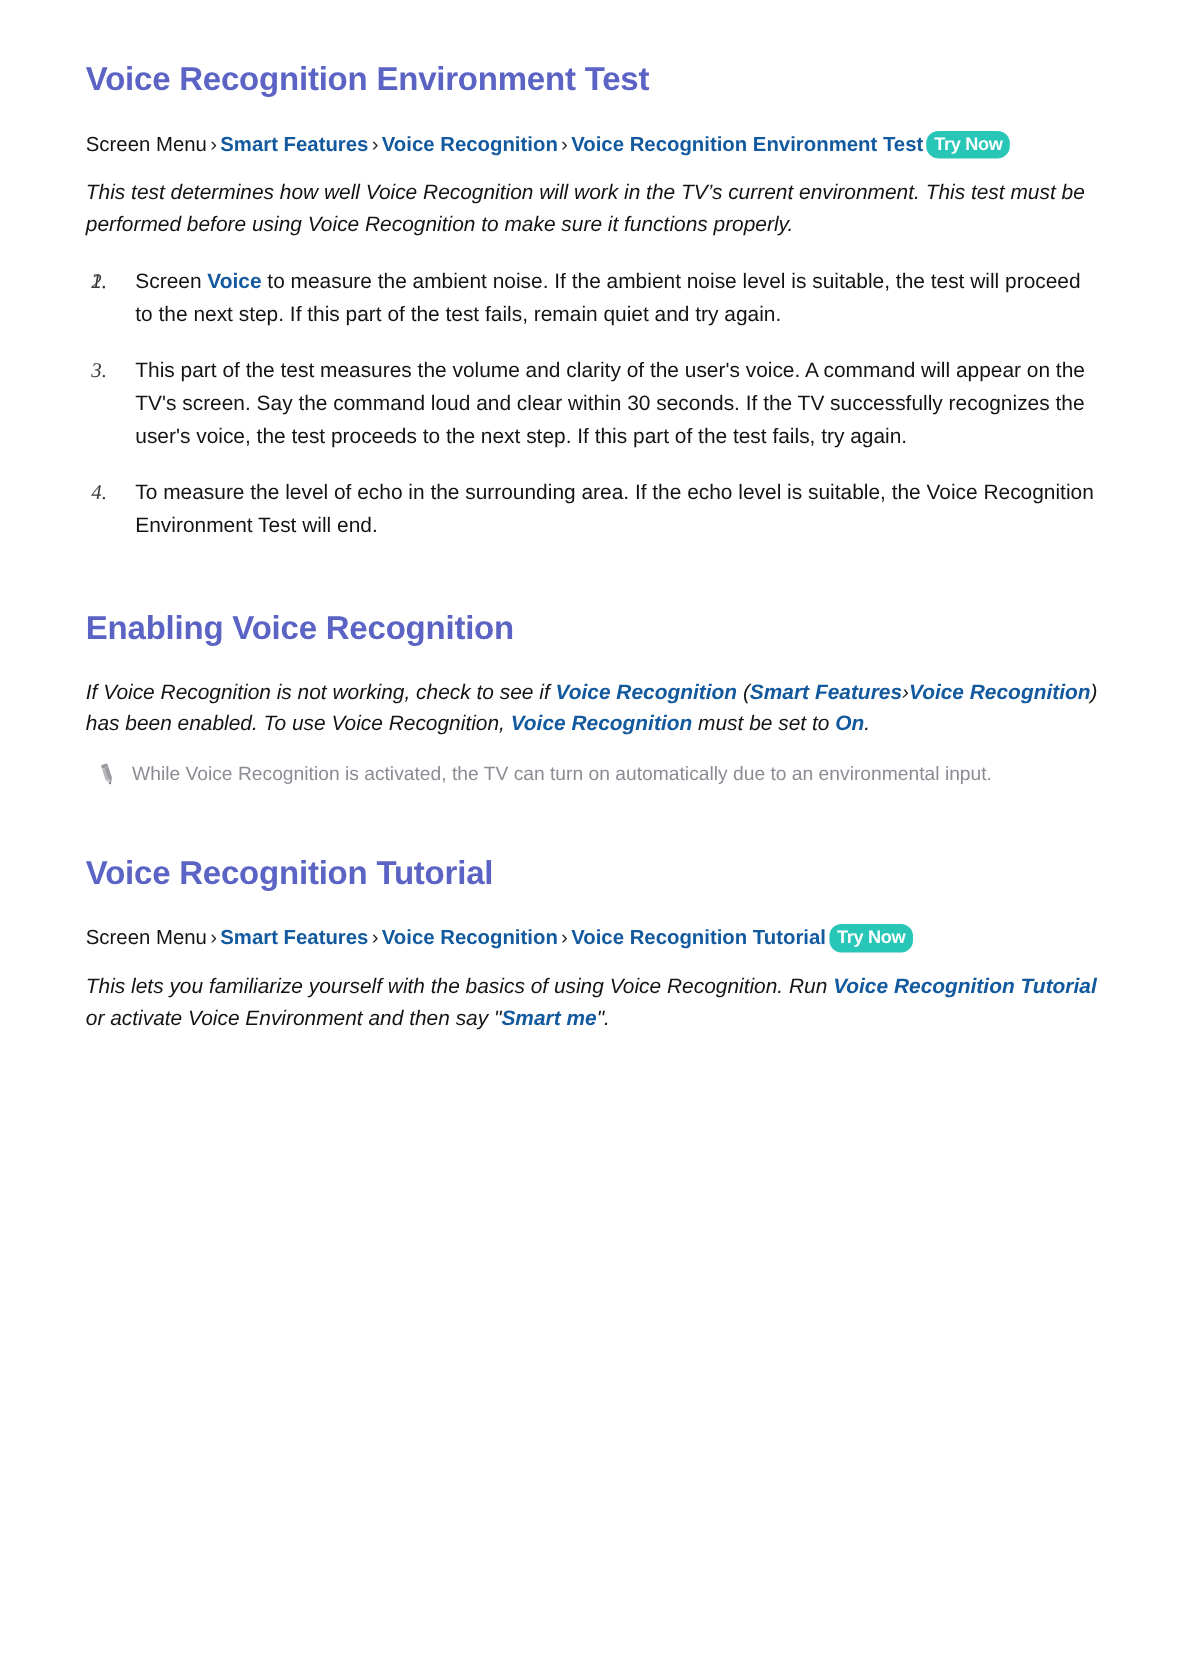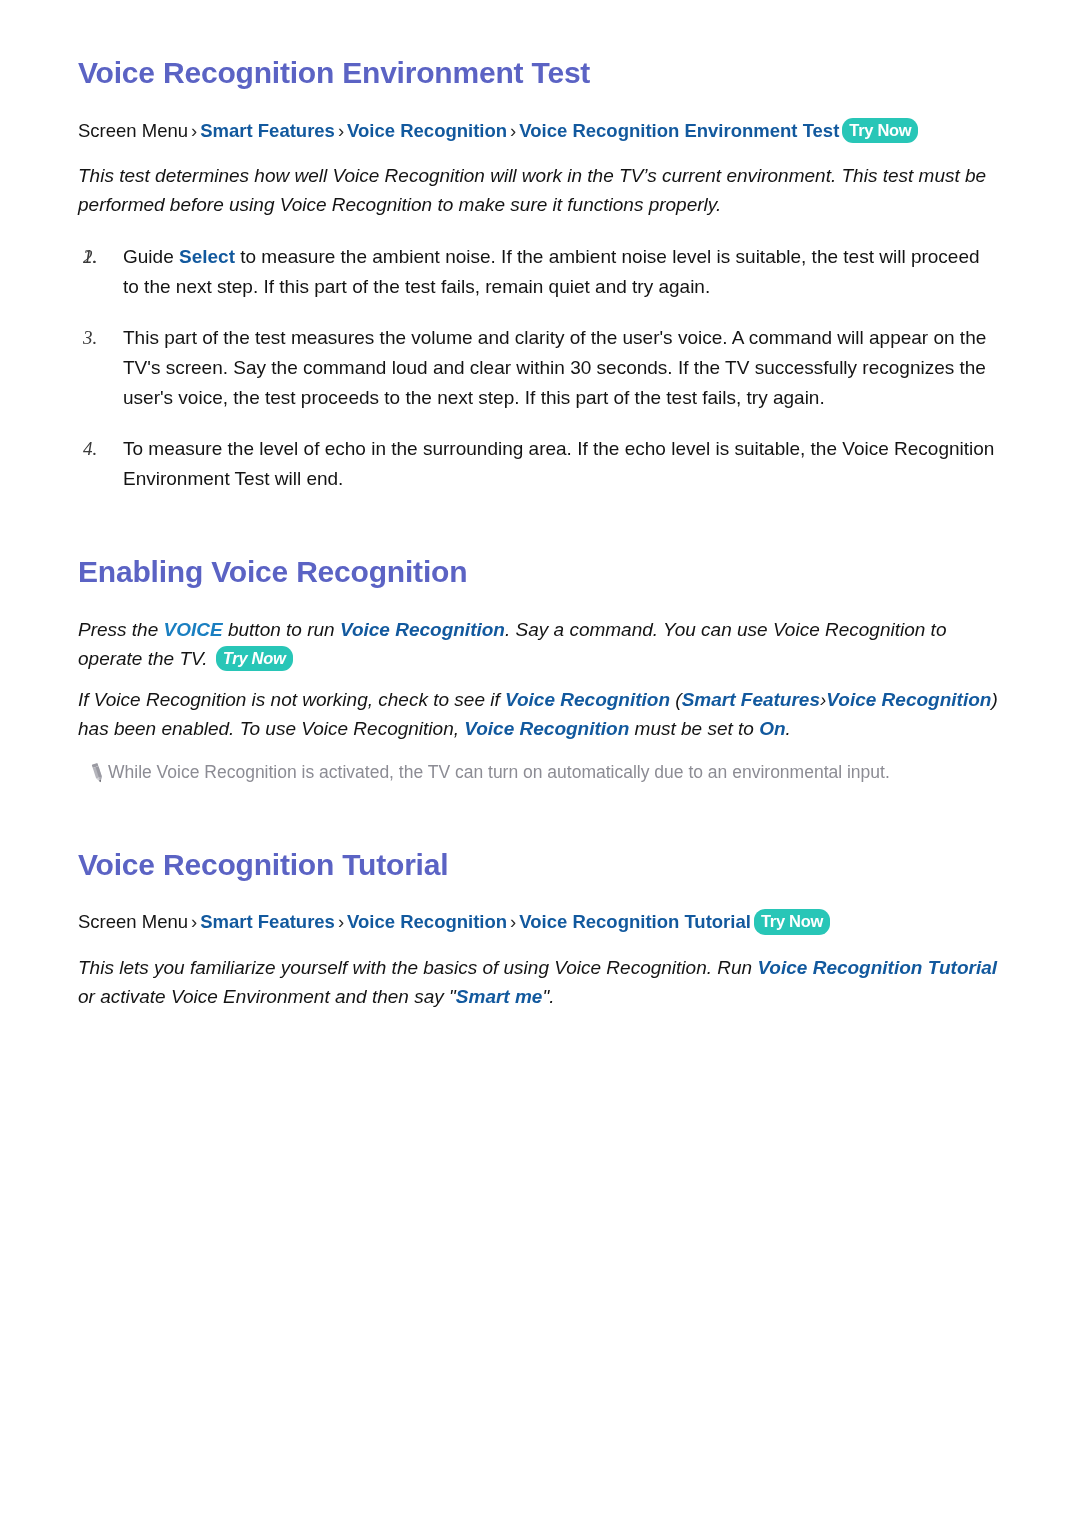--- a/index.html
+++ b/index.html
@@ -109,21 +109,21 @@
     font-weight: bold;
   }
   .lnk-light {
     color: #1a7fc1;
     font-weight: bold;
   }
 
   .note {
     display: flex;
     align-items: flex-start;
-    gap: 0;
+    gap: 12px;
     margin-top: 16px;
     padding-left: 8px;
     text-align: right;
   }
   .note .pencil {
     flex: 0 0 auto;
     width: 22px;
     height: 24px;
     margin-top: 2px;
   }
@@ -145,37 +145,34 @@
       <span class="crumb-plain">Screen Menu</span><span class="sep">›</span><span class="crumb-link">Smart Features</span><span class="sep">›</span><span class="crumb-link">Voice Recognition</span><span class="sep">›</span><span class="crumb-link">Voice Recognition Environment Test</span><span class="pill">Try Now</span>
     </p>
 
     <p class="body">This test determines how well Voice Recognition will work in the TV’s current environment. This test must be performed before using Voice Recognition to make sure it functions properly.</p>
 
     <ol class="steps">
       <li>
         <span class="num">1.</span>
       </li>
       <li>
-        <span class="num">2.</span><span>Guide </span><span class="lnk">Select</span><span> to measure the ambient noise. If the ambient noise level is suitable, the test will proceed to the next step. If this part of the test fails, remain quiet and try again.</span>
+        <span class="num">2.</span><span>Screen </span><span class="lnk">Voice</span><span> to measure the ambient noise. If the ambient noise level is suitable, the test will proceed to the next step. If this part of the test fails, remain quiet and try again.</span>
       </li>
       <li>
         <span class="num">3.</span><span>This part of the test measures the volume and clarity of the user's voice. A command will appear on the TV's screen. Say the command loud and clear within 30 seconds. If the TV successfully recognizes the user's voice, the test proceeds to the next step. If this part of the test fails, try again.</span>
       </li>
       <li>
         <span class="num">4.</span><span>To measure the level of echo in the surrounding area. If the echo level is suitable, the Voice Recognition Environment Test will end.</span>
       </li>
     </ol>
   </div>
 
   <div class="section">
     <h1 class="section-title">Enabling Voice Recognition</h1>
 
-    <p class="body">
-      <span>Press the </span><span class="lnk-light">VOICE</span><span> button to run </span><span class="lnk">Voice Recognition</span><span>. Say a command. You can use Voice Recognition to operate the TV. </span><span class="pill">Try Now</span>
-    </p>
 
     <p class="body">
       <span>If Voice Recognition is not working, check to see if </span><span class="lnk">Voice Recognition</span><span> (</span><span class="lnk">Smart Features</span><span class="sep">›</span><span class="lnk">Voice Recognition</span><span>) has been enabled. To use Voice Recognition, </span><span class="lnk">Voice Recognition</span><span> must be set to </span><span class="lnk">On</span><span>.</span>
     </p>
 
     <div class="note">
       <span class="pencil">
         <svg width="22" height="24" viewBox="0 0 22 24" xmlns="http://www.w3.org/2000/svg">
           <g transform="rotate(-18 11 12)">
             <rect x="8.5" y="2.5" width="6" height="3.4" rx="0.8" fill="#9a9aa2"></rect>

